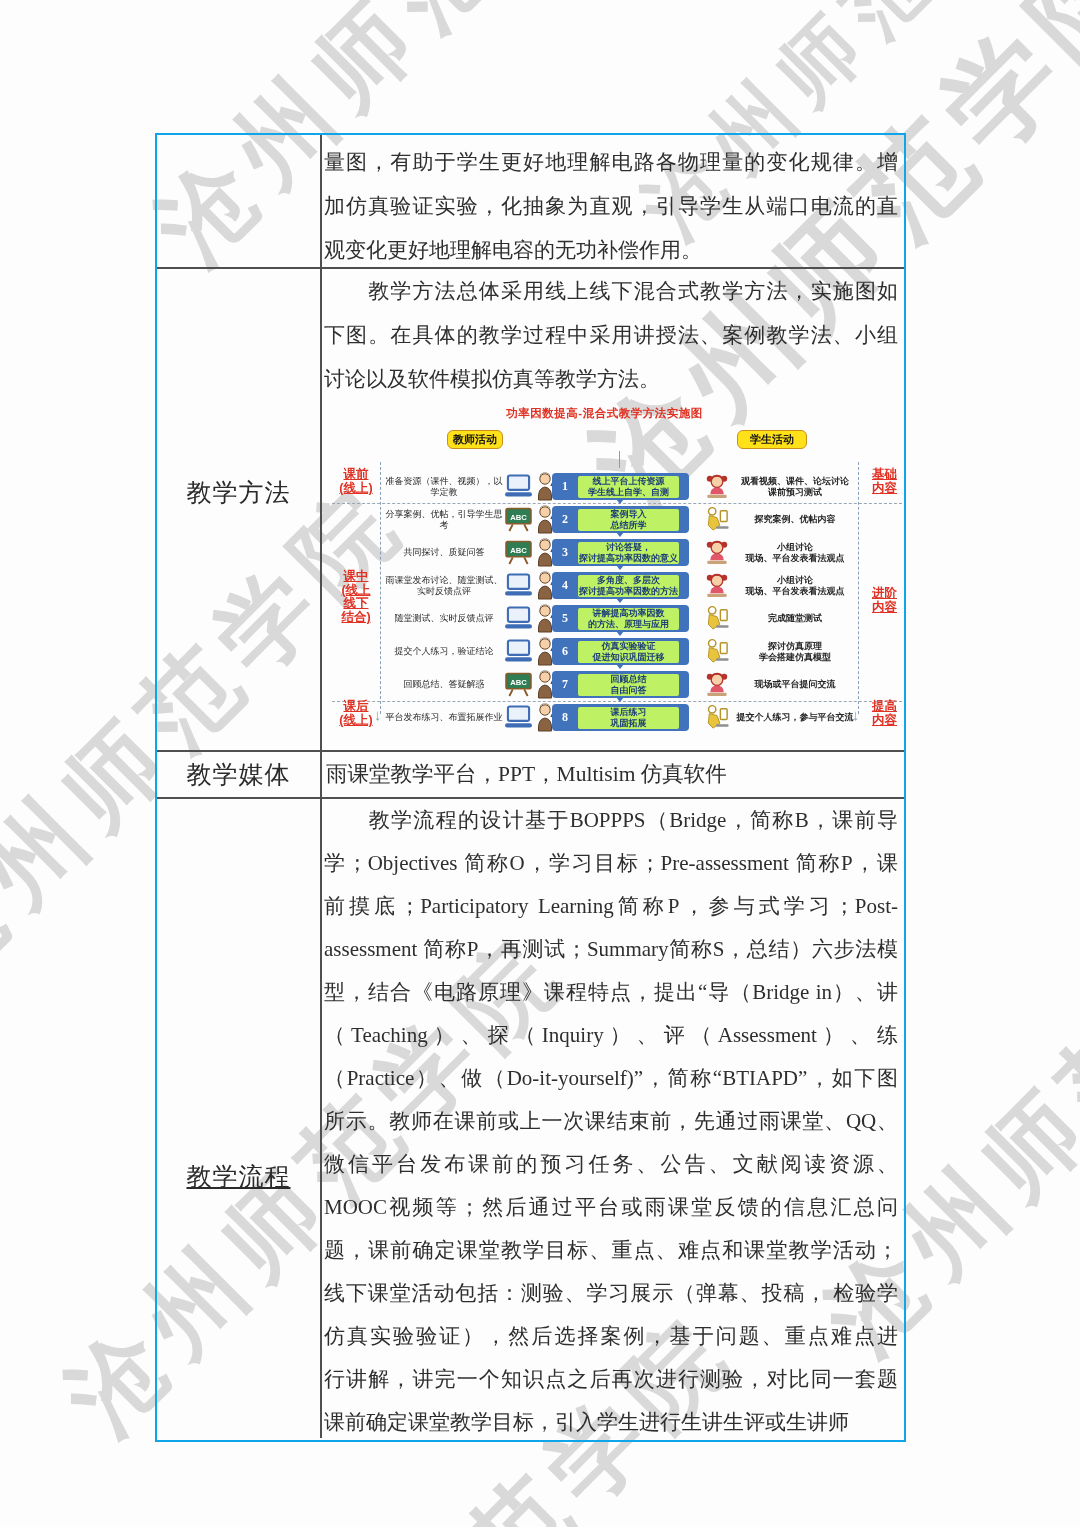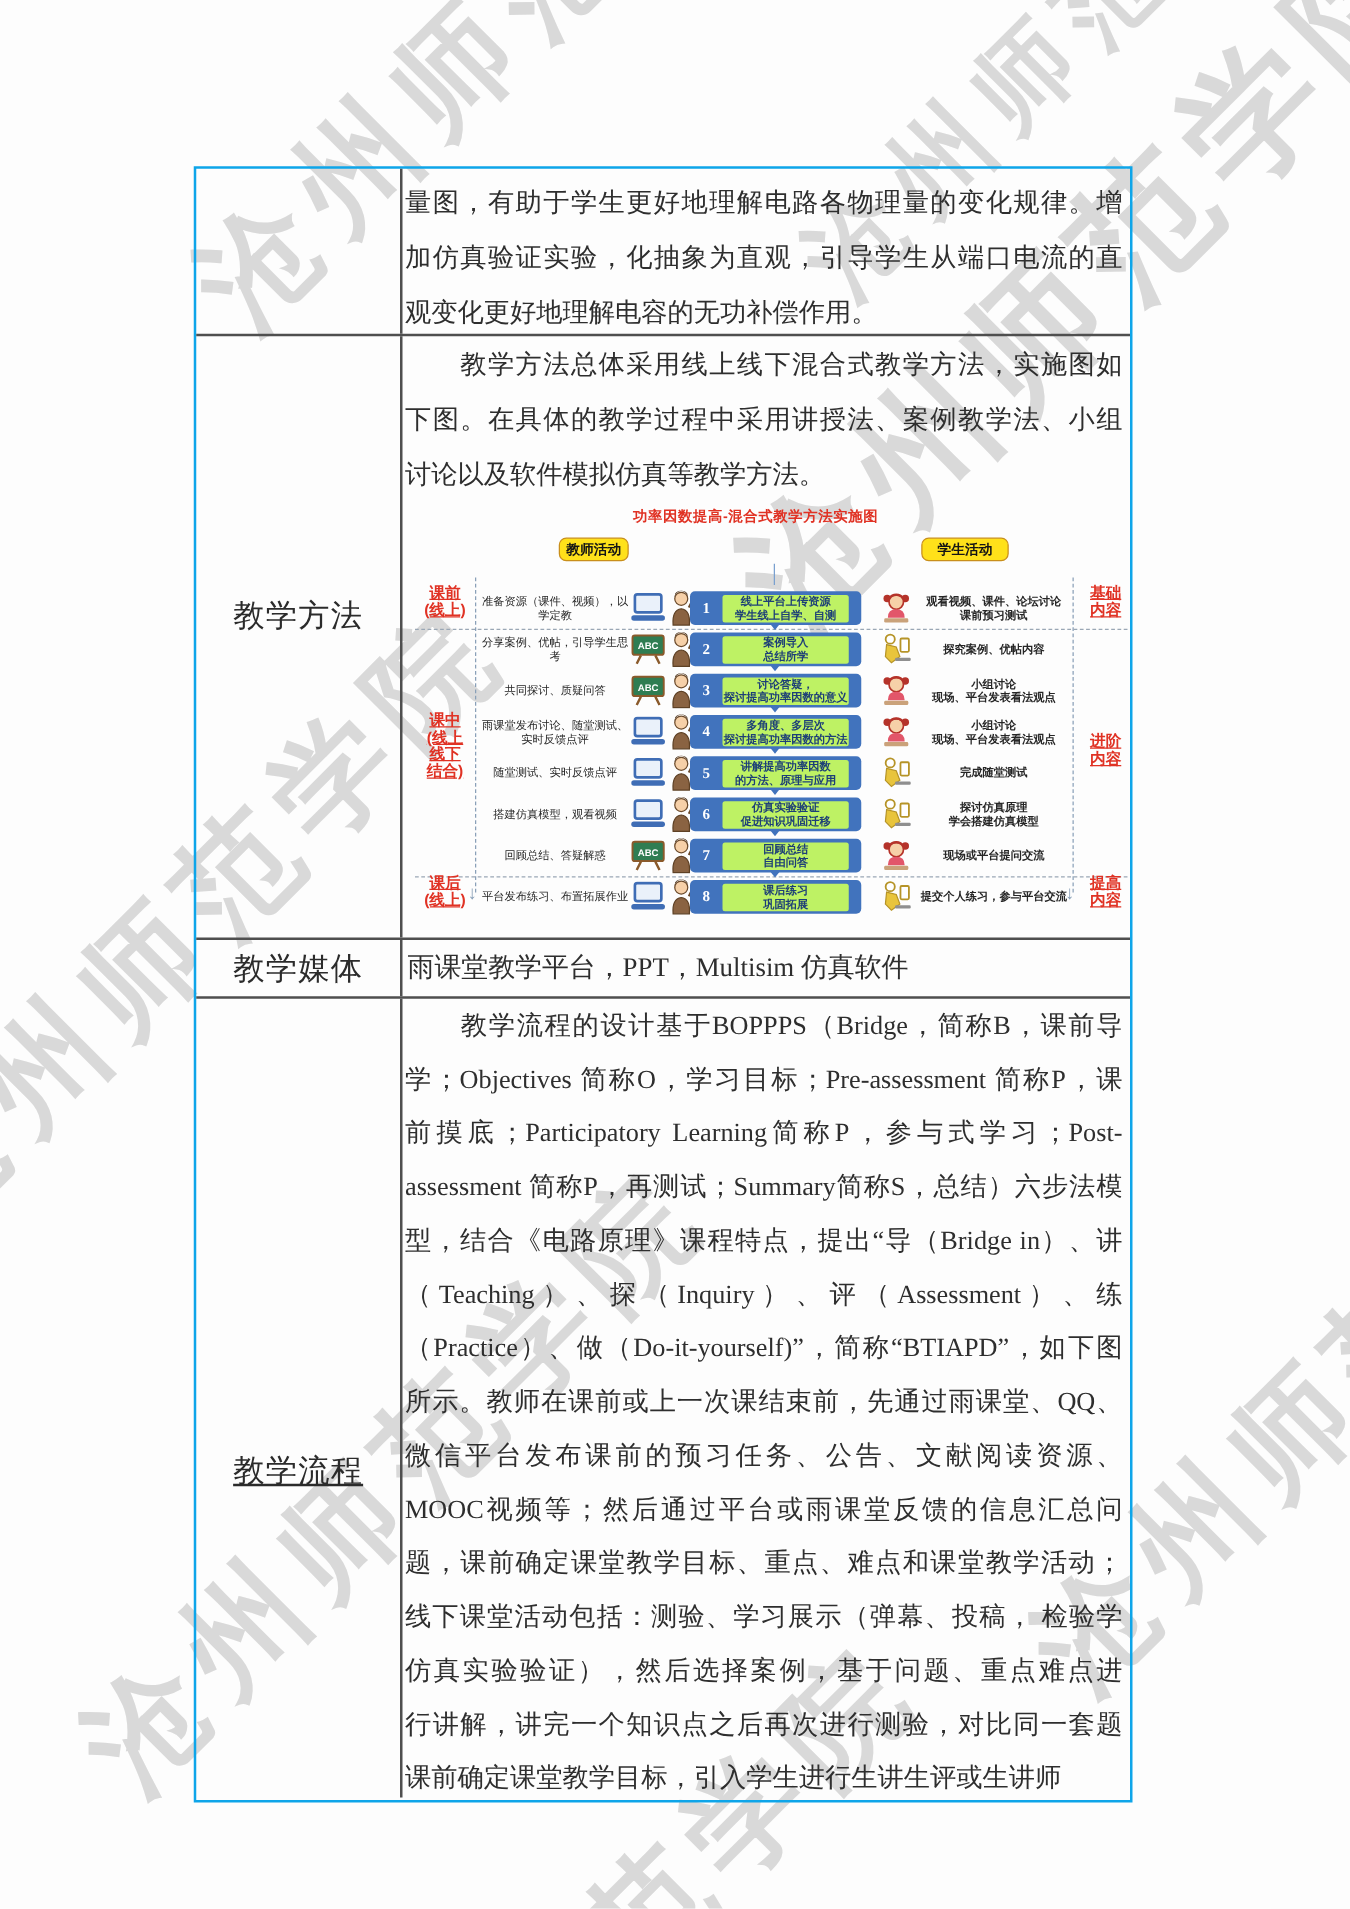--- a/index.html
+++ b/index.html
@@ -298,21 +298,21 @@
                     <circle cx="8" cy="5.5" r="3.8" fill="#ffffff" stroke="#b69428" stroke-width="1.5"></circle>
                     <path d="M5 10 L13 12 L16 20 L9 25 L4 20 Z" fill="#e8c43c" stroke="#b69428" stroke-width="1"></path>
                     <rect x="16.5" y="5" width="7" height="11" rx="1" fill="#ffffff" stroke="#b69428" stroke-width="1.5"></rect>
                     <rect x="12" y="21" width="13" height="2.6" rx="1" fill="#8f8f8f"></rect>
                   </svg>
                 </span>
                 <div class="d-stext">完成随堂测试</div>
               </div>
               <div class="flow-arrow" style="top: 226.5px;"></div>
               <div class="d-row" style="top: 231px;">
-                <div class="d-ttext">搭建仿真模型，观看视频</div>
+                <div class="d-ttext">提交个人练习，验证结论</div>
                 <span class="d-tool">
                   <svg viewBox="0 0 30 26">
                     <rect x="4" y="1.5" width="22" height="15" rx="2" fill="#eaf1fa" stroke="#3f6db5" stroke-width="2.2"></rect>
                     <rect x="1" y="19" width="28" height="4.5" rx="2.2" fill="#3f6db5"></rect>
                   </svg>
                 </span>
                 <span class="d-person">
                   <svg viewBox="0 0 23 29">
                     <line x1="17" y1="14" x2="22" y2="4" stroke="#6b4a2b" stroke-width="1.6"></line>
                     <circle cx="11" cy="7" r="5.2" fill="#f6d0a8" stroke="#6b4a2b" stroke-width="1"></circle>

